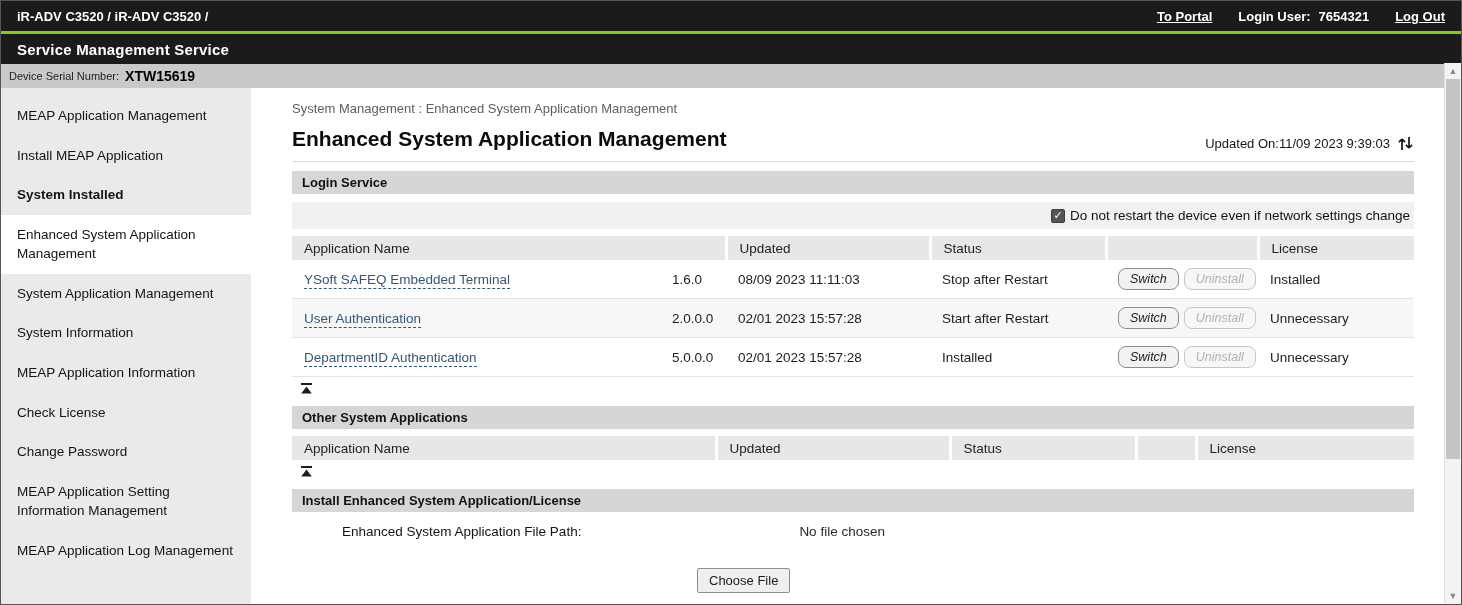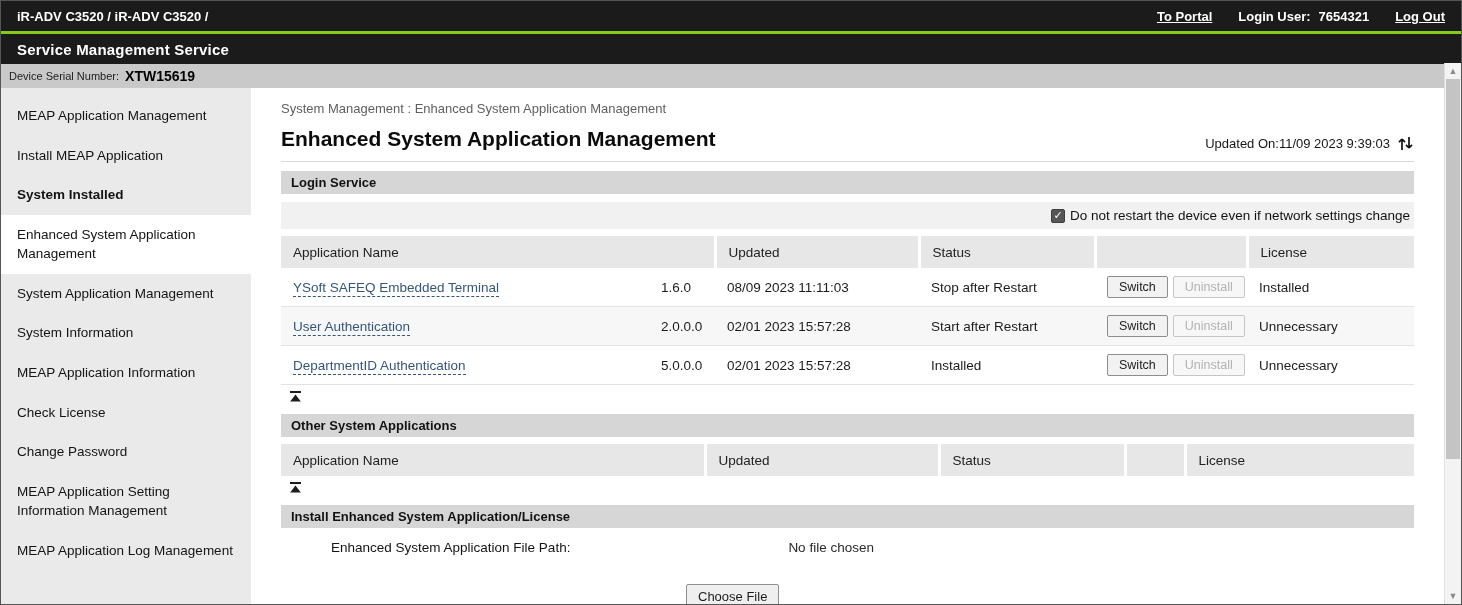--- a/index.html
+++ b/index.html
@@ -28,21 +28,21 @@
   }
 
   .serialbar {
     height: 24px; background:#c9c9c9; display:flex; align-items:center;
     padding:0 8px; gap:6px; margin-right:17px;
   }
   .serialbar .lbl { font-size:11px; color:#1d1d1d; }
   .serialbar .val { font-size:14px; font-weight:bold; color:#000; }
 
   
-  .content-row { display:flex; height:518px; margin-right:17px; overflow:hidden; }
+  .content-row { display:flex; height:518px; margin-right:17px; overflow:hidden;gap:11px; }
 
   
   .sidebar { width:250px; flex:0 0 250px; background:#eaeaea; padding-top:8px; }
   .side-item {
     padding:10px 16px; font-size:13.5px; color:#141414; line-height:1.45; cursor:pointer;
   }
   .side-item.section { font-weight:bold; cursor:default; }
   .side-item.selected { background:#fff; }
   .side-footer {
     display:block; margin-top:22px; padding:10px 16px; font-size:13.5px;
@@ -74,33 +74,33 @@
     width:14px; height:14px; border-radius:2px; background:#565656; border:1px solid #3e3e3e;
     display:inline-flex; align-items:center; justify-content:center;
     color:#fff; font-size:11px; cursor:pointer; flex:0 0 auto;
   }
   .checkbox::after { content:"✓"; }
 
   
   table.apps { width:100%; border-collapse:collapse; table-layout:fixed; margin-top:7px; font-size:13.5px; }
   table.apps th {
     background:#e7e7e7; font-weight:normal; text-align:left; color:#222;
-    padding:4px 12px; height:32px; border-left:3px solid #fff;
+    padding:4px 12px; height:24px; border-left:3px solid #fff;
   }
   table.apps th:first-child { border-left:none; }
   table.apps td { padding:8px 12px; height:34px; border-bottom:1px solid #e3e3e3; color:#1c1c1c; }
   table.apps tbody tr:nth-child(even) { background:#f7f7f7; }
   .app-link {
     color:#35567c; text-decoration:none; border-bottom:1px dashed #35567c;
     padding-bottom:1px; cursor:pointer;
   }
   .btn-cell { display:flex; gap:5px; }
   .sm-btn {
     font-family:inherit; font-size:12.5px; color:#222; background:#f2f2f2;
-    border:1px solid #8d8d8d; border-radius:2px; padding:3px 11px; cursor:pointer;
+    border:1px solid #8d8d8d; border-radius:8px; padding:3px 11px; cursor:pointer;font-style:italic;
   }
   .sm-btn.disabled { color:#b2b2b2; border-color:#c6c6c6; background:#f7f7f7; cursor:default; }
 
   .top-icon { display:inline-flex; margin:6px 0 12px 8px; cursor:pointer; }
 
   
   .form-area { margin-top:6px; }
   .form-row { display:flex; margin:12px 0 12px 50px; font-size:13.5px; color:#141414; }
   .form-row.top { align-items:flex-start; }
   .form-label { width:355px; flex:0 0 355px; }

